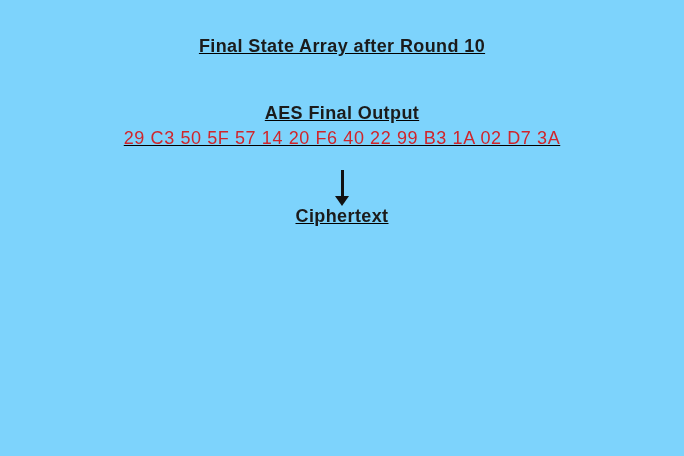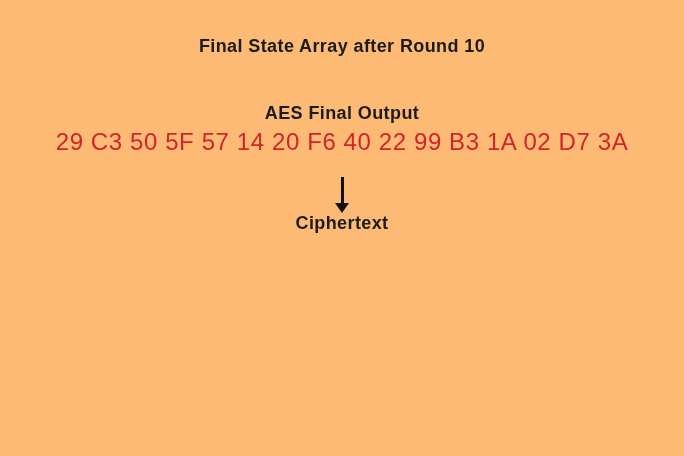--- a/index.html
+++ b/index.html
@@ -5,22 +5,23 @@
   html, body {
     margin: 0;
     padding: 0;
     background: #ffffff;
     font-family: "Liberation Sans", sans-serif;
   }
   .page {
     position: relative;
     width: 684px;
     height: 456px;
-    background: #fdba74;
+    background: #7dd3fc;
     overflow: hidden;
+    text-decoration: underline;
   }
   .stack {
     width: 684px;
     display: flex;
     flex-direction: column;
     align-items: center;
   }
   .title {
     margin-top: 36px;
     font-size: 18px;
@@ -47,21 +48,21 @@
   .output-label {
     margin-top: 20px;
     font-size: 18px;
     font-weight: 700;
     letter-spacing: 0.4px;
     color: #1b1b1b;
     text-align: right;
   }
   .output-value {
     margin-top: 4px;
-    font-size: 24px;
+    font-size: 18px;
     font-weight: 500;
     letter-spacing: 0.6px;
     text-align: center;
     white-space: nowrap;
   }
   .arrow {
     margin-top: 21px;
     display: flex;
     flex-direction: column;
     align-items: center;

